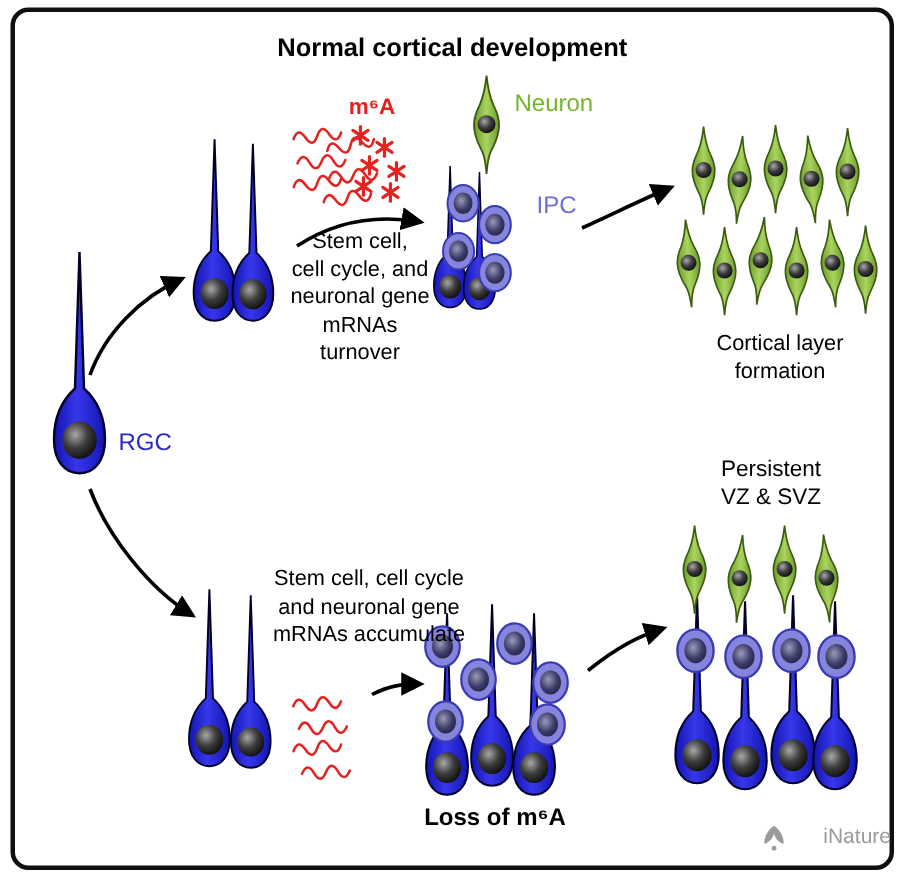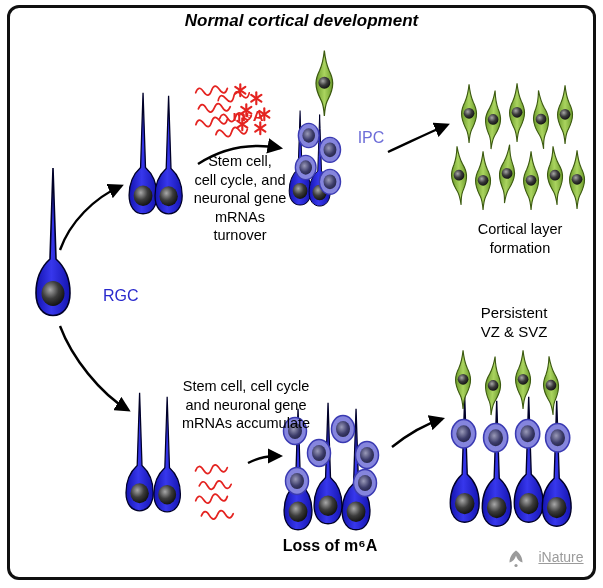--- a/index.html
+++ b/index.html
@@ -4,21 +4,21 @@
 <style>
   html,body{margin:0;padding:0;background:#fff;}
   #page{position:relative;width:603px;height:588px;background:#fff;overflow:hidden;
         font-family:"Liberation Sans", sans-serif;color:#000;}
   #frame{position:absolute;left:7px;top:5px;width:583px;height:569px;
          border:3px solid #101010;border-radius:12px;background:#fff;}
   .label{position:absolute;text-align:center;white-space:pre-line;line-height:1.28;
          font-size:14.5px;color:#000;}
   .title{font-size:17px;font-weight:bold;}
   .bold{font-weight:bold;}
-  .c-red{color:var(--mrna-red,#e42320);font-weight:bold;margin-top:44px;}
+  .c-red{color:var(--mrna-red,#e42320);font-weight:bold;}
   .c-green{color:var(--label-neuron-green,#74b629);font-size:16px;}
   .c-purple{color:var(--label-ipc-purple,#6d6dd8);font-size:16px;}
   .c-blue{color:var(--label-rgc-blue,#2828cc);font-size:16px;}
   .c-gray{color:var(--watermark-gray,#9b9b9b);font-size:14px;}
   svg.art{position:absolute;left:0;top:0;}
 </style>
 </head>
 <body>
 
 <div id="page">
@@ -170,41 +170,42 @@
       <use href="#neuron" transform="translate(512,350) scale(0.85)"></use>
       <use href="#neuron" transform="translate(540,356) scale(0.85) rotate(-4 11 35)"></use>
     </g>
 
     <g transform="translate(508,550)">
       <path d="M8,0.5 C3.5,3.5 1.5,8 1.5,12.5 C5,11.5 7,9 8,5.8 C9,9 11,11.5 14.5,12.5 C14.5,8 12.5,3.5 8,0.5 Z" fill="var(--watermark-gray,#9b9b9b)"></path>
       <circle cx="8" cy="15.5" r="1.6" fill="var(--watermark-gray,#9b9b9b)"></circle>
     </g>
   </svg>
 
-  <div class="label title" style="left:0;top:10px;width:100%;font-style:italic;">Normal cortical development</div>
+  <div class="label title" style="left:0;top:21px;width:100%;">Normal cortical development</div>
 
   <div class="label c-red" style="left:224px;top:62px;width:48px;font-size:15px;">m⁶A</div>
 
+  <div class="label c-green" style="left:343px;top:60px;width:72px;text-align:left;">Neuron</div>
 
   <div class="label c-purple" style="left:346px;top:128px;width:50px;text-align:center;">IPC</div>
 
-  <div class="label c-blue" style="left:79px;top:286px;width:52px;text-align:left;margin-left:24px;">RGC</div>
+  <div class="label c-blue" style="left:79px;top:286px;width:52px;text-align:left;">RGC</div>
 
   <div class="label" style="left:178px;top:152px;width:124px;">Stem cell,
 cell cycle, and
 neuronal gene
 mRNAs
 turnover</div>
 
   <div class="label" style="left:450px;top:220px;width:140px;">Cortical layer
 formation</div>
 
   <div class="label" style="left:160px;top:342px;width:172px;margin-top:35px;">Stem cell, cell cycle
 and neuronal gene
 mRNAs accumulate</div>
 
   <div class="label" style="left:452px;top:303px;width:124px;font-size:15px;">Persistent
 VZ &amp; SVZ</div>
 
   <div class="label bold" style="left:250px;top:536px;width:160px;font-size:16px;">Loss of m⁶A</div>
 
-  <div class="label c-gray" style="left:528px;top:549px;width:66px;text-align:center;text-decoration:underline;">iNature</div>
+  <div class="label c-gray" style="left:528px;top:549px;width:66px;text-align:right;">iNature</div>
 </div>
 
 </body></html>

